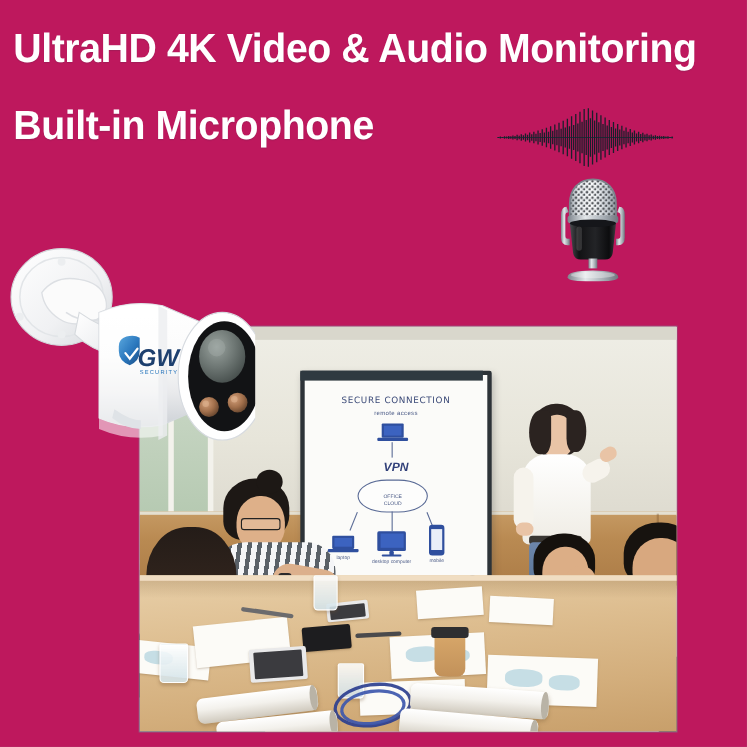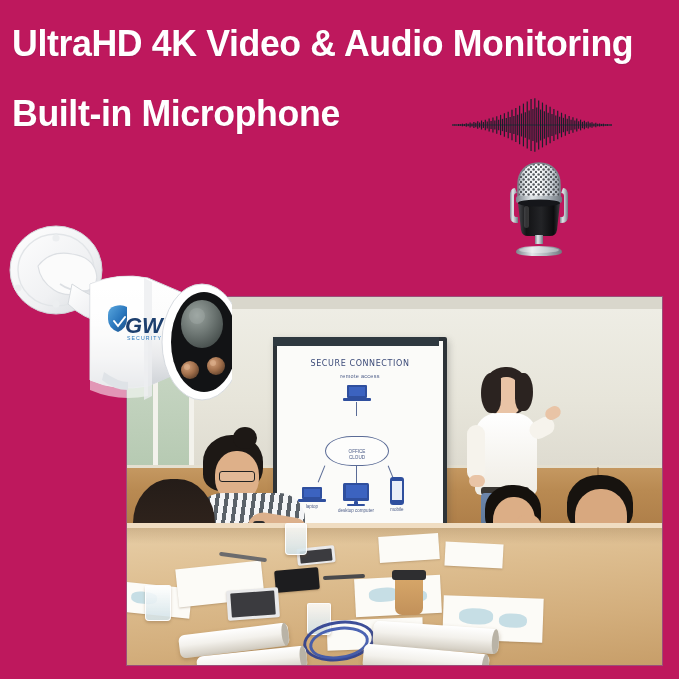--- a/index.html
+++ b/index.html
@@ -23,21 +23,21 @@
   #line2{top:93px;font-size:37px;transform:scaleX(.965);transform-origin:left top;}
 
   
   #waveform{position:absolute;left:452px;top:96px;width:160px;height:58px;}
 
   
   #mic{position:absolute;left:502px;top:158px;width:74px;height:98px;}
 
   
   #photo{
-    position:absolute;left:127px;top:297px;width:535px;height:368px;
+    position:absolute;left:127px;top:297px;width:488px;height:368px;
     overflow:hidden;background:#e9e6dd;
     box-shadow:0 0 0 1px rgba(120,132,152,.5);
   }
   .ph{position:absolute;}
 
   
   .wall-upper{left:0;top:0;width:535px;height:172px;
     background:linear-gradient(180deg,#efeee6 0%,#e7e5da 60%,#dedbd0 100%);}
   .wall-ceiling{left:0;top:0;width:535px;height:12px;background:#d9d7cc;}
   .wainscot{left:0;top:168px;width:535px;height:72px;
@@ -290,20 +290,21 @@
     <div class="ph fc-board">
       <div class="wb-title">SECURE CONNECTION</div>
       <div class="wb-sub">remote access</div>
 
       <div class="dev" style="left:70px;top:44px;width:20px;height:13px;border-radius:1px"></div>
       <div class="dev-scr" style="left:72px;top:46px;width:16px;height:9px"></div>
       <div class="dev" style="left:66px;top:57px;width:28px;height:2.5px;border-radius:1px"></div>
 
       <div class="arrow" style="left:79px;top:61px;width:1.4px;height:14px"></div>
 
+      <div class="wb-vpn">VPN</div>
 
       <div class="cloud" style="left:48px;top:95px;width:62px;height:28px">
         <div class="cloud-lbl">
           <span>OFFICE</span><br>
           <span>CLOUD</span>
         </div>
       </div>
 
       <div class="arrow" style="left:44px;top:124px;width:1.3px;height:18px;transform:rotate(22deg)"></div>
       <div class="arrow" style="left:79px;top:124px;width:1.3px;height:18px"></div>

